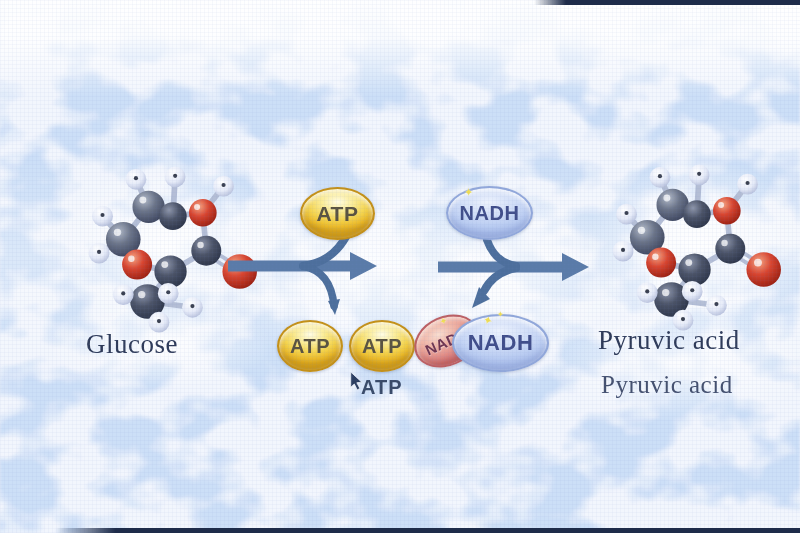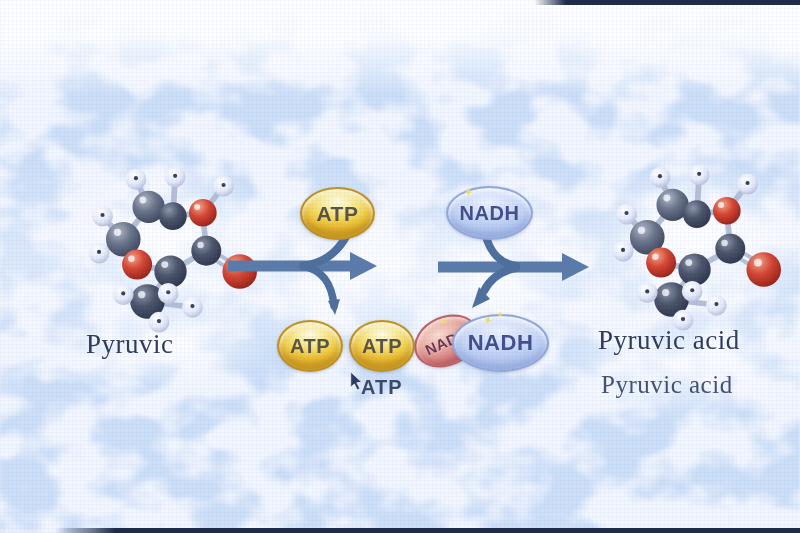--- a/index.html
+++ b/index.html
@@ -235,21 +235,21 @@
   </div>
   <div class="token nadh" id="nadh-out-blue">
     <span>NADH</span>
   </div>
 
   <span class="sparkle" style="left:464px;top:187px;font-size:11px;">✦</span>
   <span class="sparkle" style="left:483px;top:315px;font-size:11px;transform:rotate(18deg);">✦</span>
   <span class="sparkle" style="left:497px;top:311px;font-size:8px;">✦</span>
   <span class="sparkle" style="left:440px;top:317px;font-size:9px;transform:rotate(-20deg);">✦</span>
 
-  <div class="mol-label" id="glucose-label">Pyruvic</div>
+  <div class="mol-label" id="glucose-label">Glucose</div>
   <div class="mol-label" id="pyruvic-label-1">Pyruvic acid</div>
   <div class="mol-label" id="pyruvic-label-2">Pyruvic acid</div>
 
   <div id="atp-callout">
     <svg width="16" height="19" viewBox="0 0 12 18">
       <path d="M1,0 L1,14.5 L4.4,11.4 L7.2,17 L9.7,15.6 L6.8,10.2 L11.5,9.6 Z" fill="var(--cursor,#2c3e60)" stroke="#eef2fa" stroke-width="0.8"></path>
     </svg>
     <span class="txt">ATP</span>
   </div>
 

